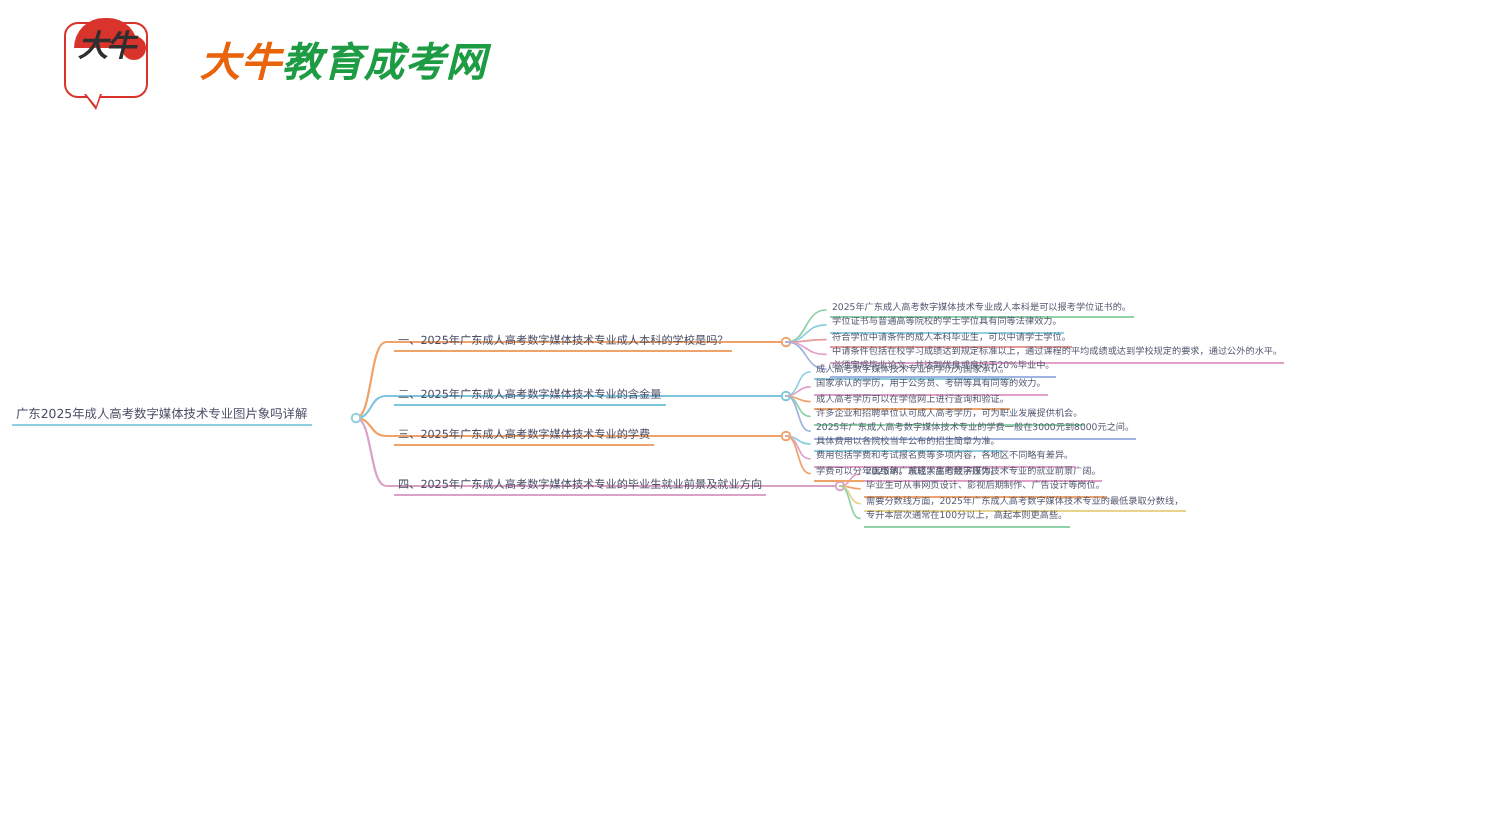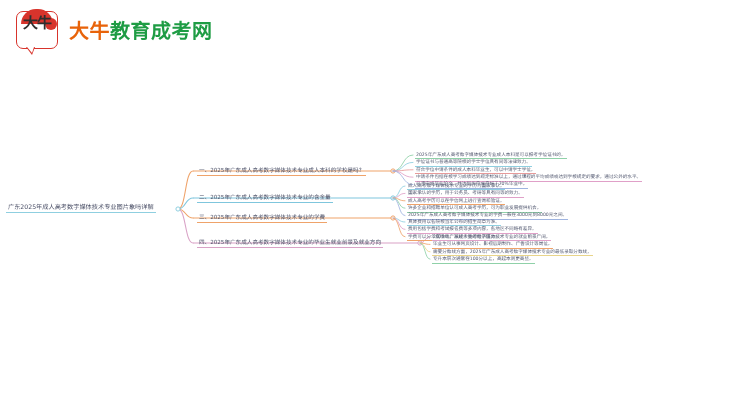--- a/index.html
+++ b/index.html
@@ -7,22 +7,22 @@
   body{
     width:750px;height:410px;
     background:#ffffff;
     font-family:"DejaVu Sans","Liberation Sans",sans-serif;
     overflow:hidden;
     position:relative;
   }
 
   
   #logo-bar{
-    position:absolute;left:0;top:0;width:184px;height:62px;
-    display:flex;align-items:center;
+    position:absolute;left:16px;top:0;width:184px;height:62px;
+    display:flex;align-items:center;font-style:italic;
   }
   #logo-mark{
     position:relative;width:44px;height:44px;margin-left:16px;flex:0 0 auto;
   }
   #logo-bubble{
     position:absolute;left:0;top:2px;width:42px;height:38px;
     background:#ffffff;border:1.6px solid #d8342c;border-radius:7px;
     box-sizing:border-box;
   }
   #logo-bubble:after{
@@ -41,21 +41,21 @@
   }
   #logo-dot{
     position:absolute;right:3px;top:9px;width:12px;height:12px;
     border-radius:50%;background:#d8342c;
   }
   #logo-char{
     position:absolute;left:6px;top:8px;width:30px;height:28px;
     color:#2f2f2f;font-size:15px;line-height:13px;font-weight:700;
     letter-spacing:-1px;text-align:center;
   }
-  #logo-text{margin-left:9px;}
+  #logo-text{margin-left:24px;}
   #logo-title{
     font-size:20px;font-weight:700;color:#1e9c44;letter-spacing:.5px;
     line-height:22px;white-space:nowrap;
   }
   #logo-title .c-org{color:#e8630a;}
   #logo-sub{
     font-size:11.5px;font-weight:700;color:#1e9c44;letter-spacing:.2px;
     line-height:14px;margin-top:1px;white-space:nowrap;
   }
 

